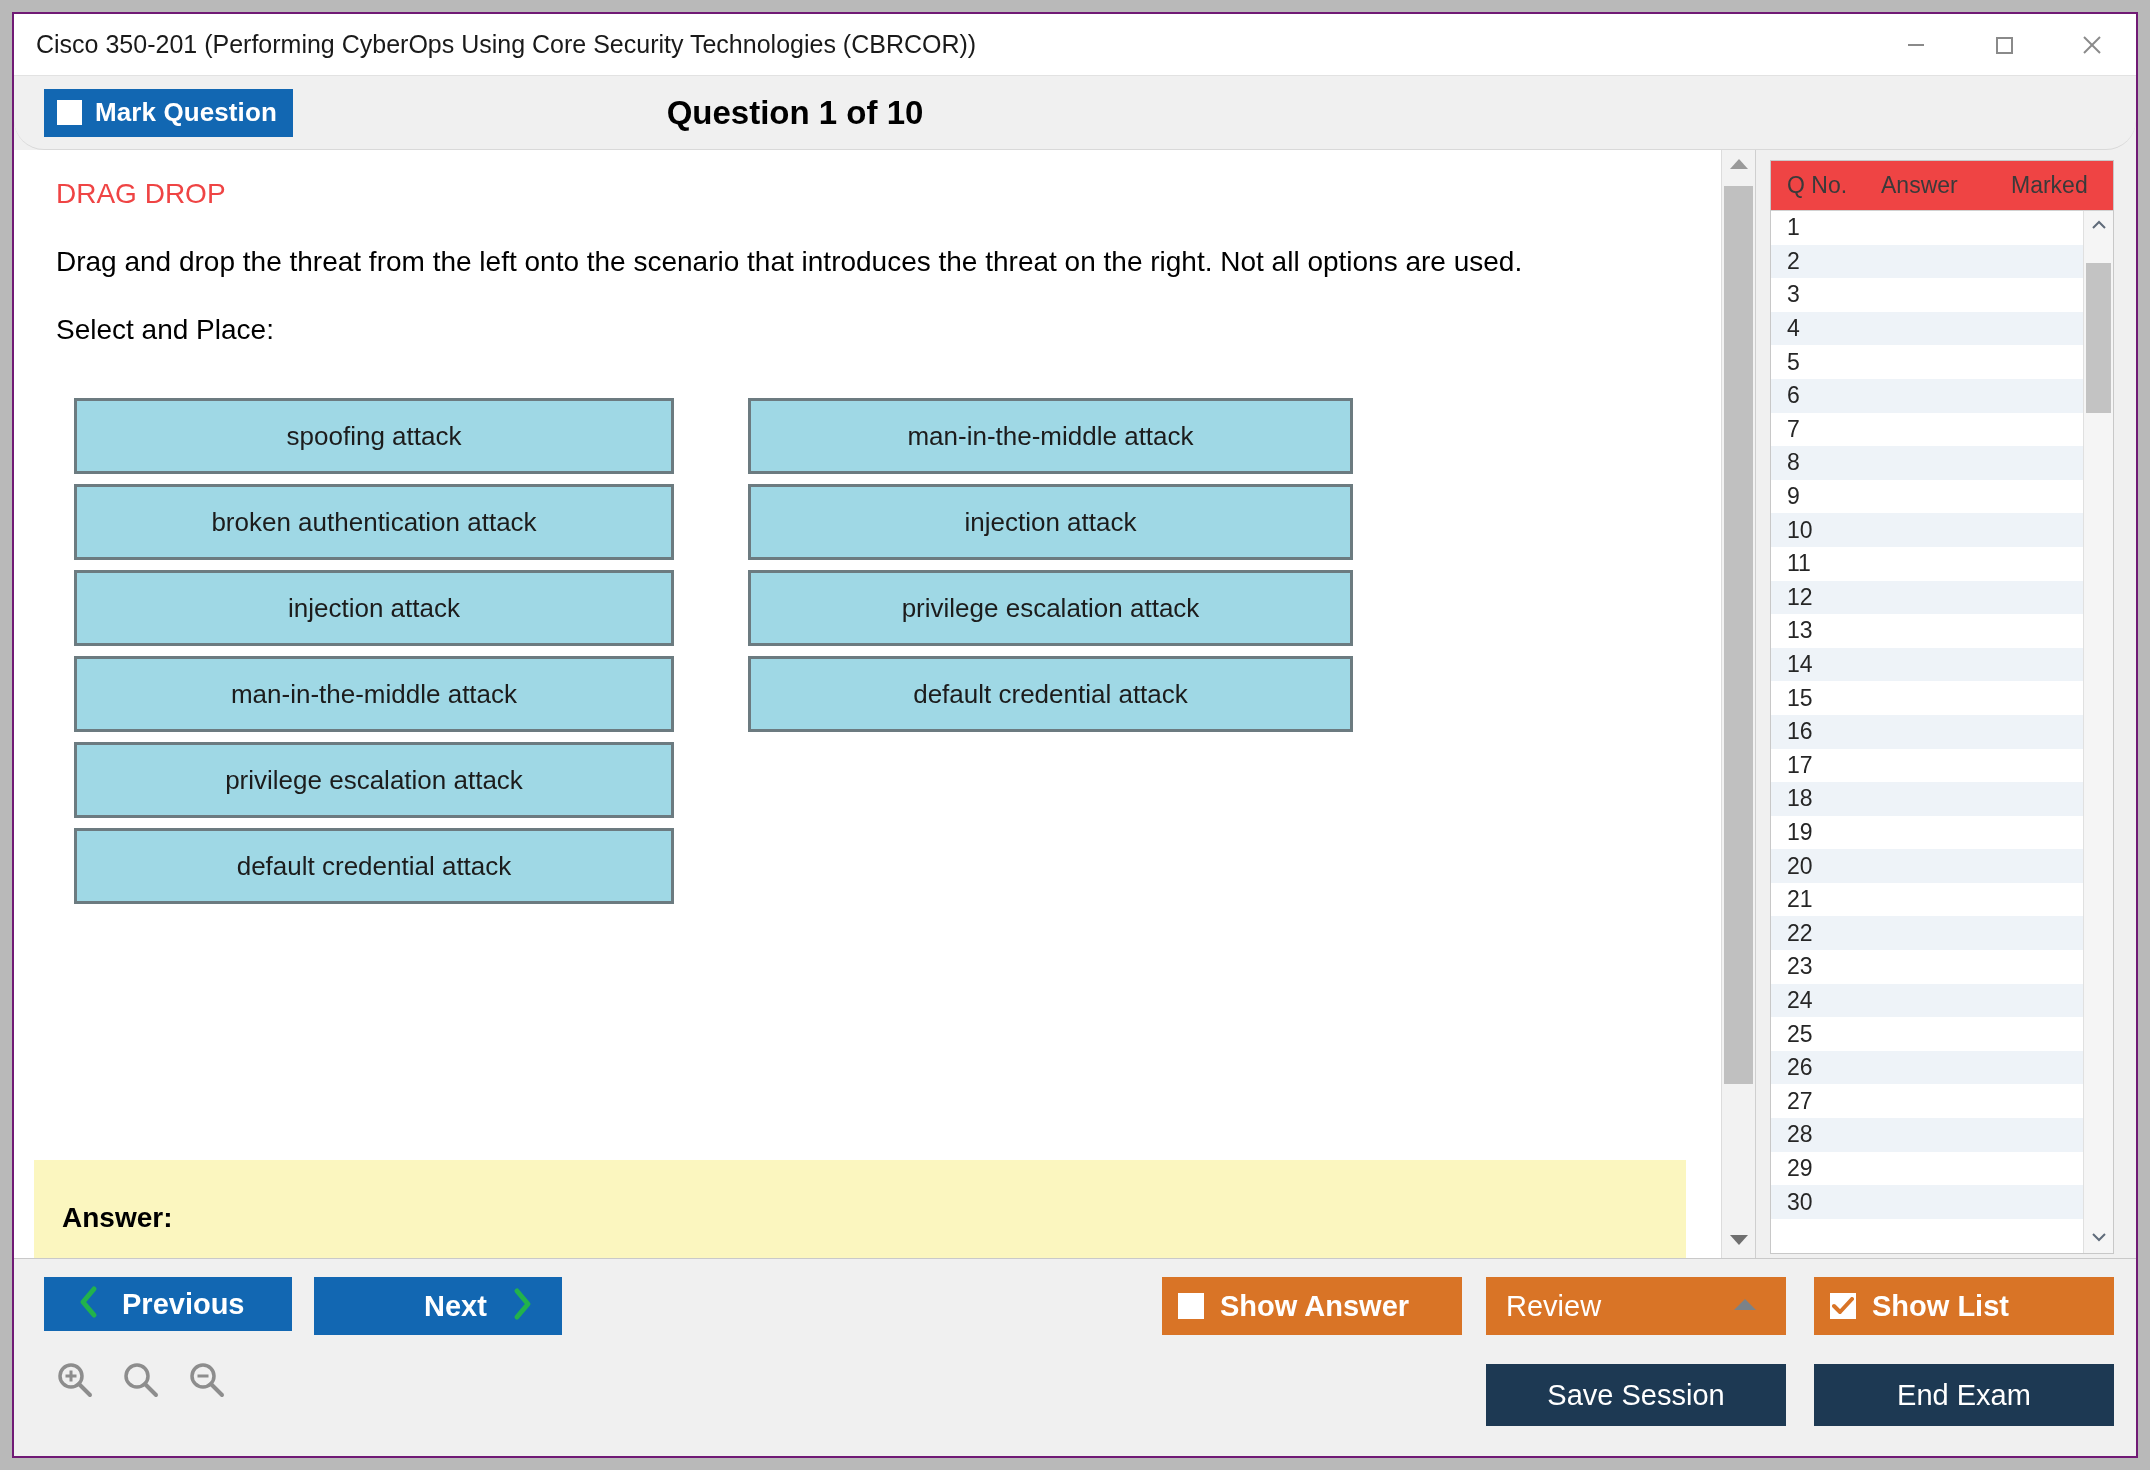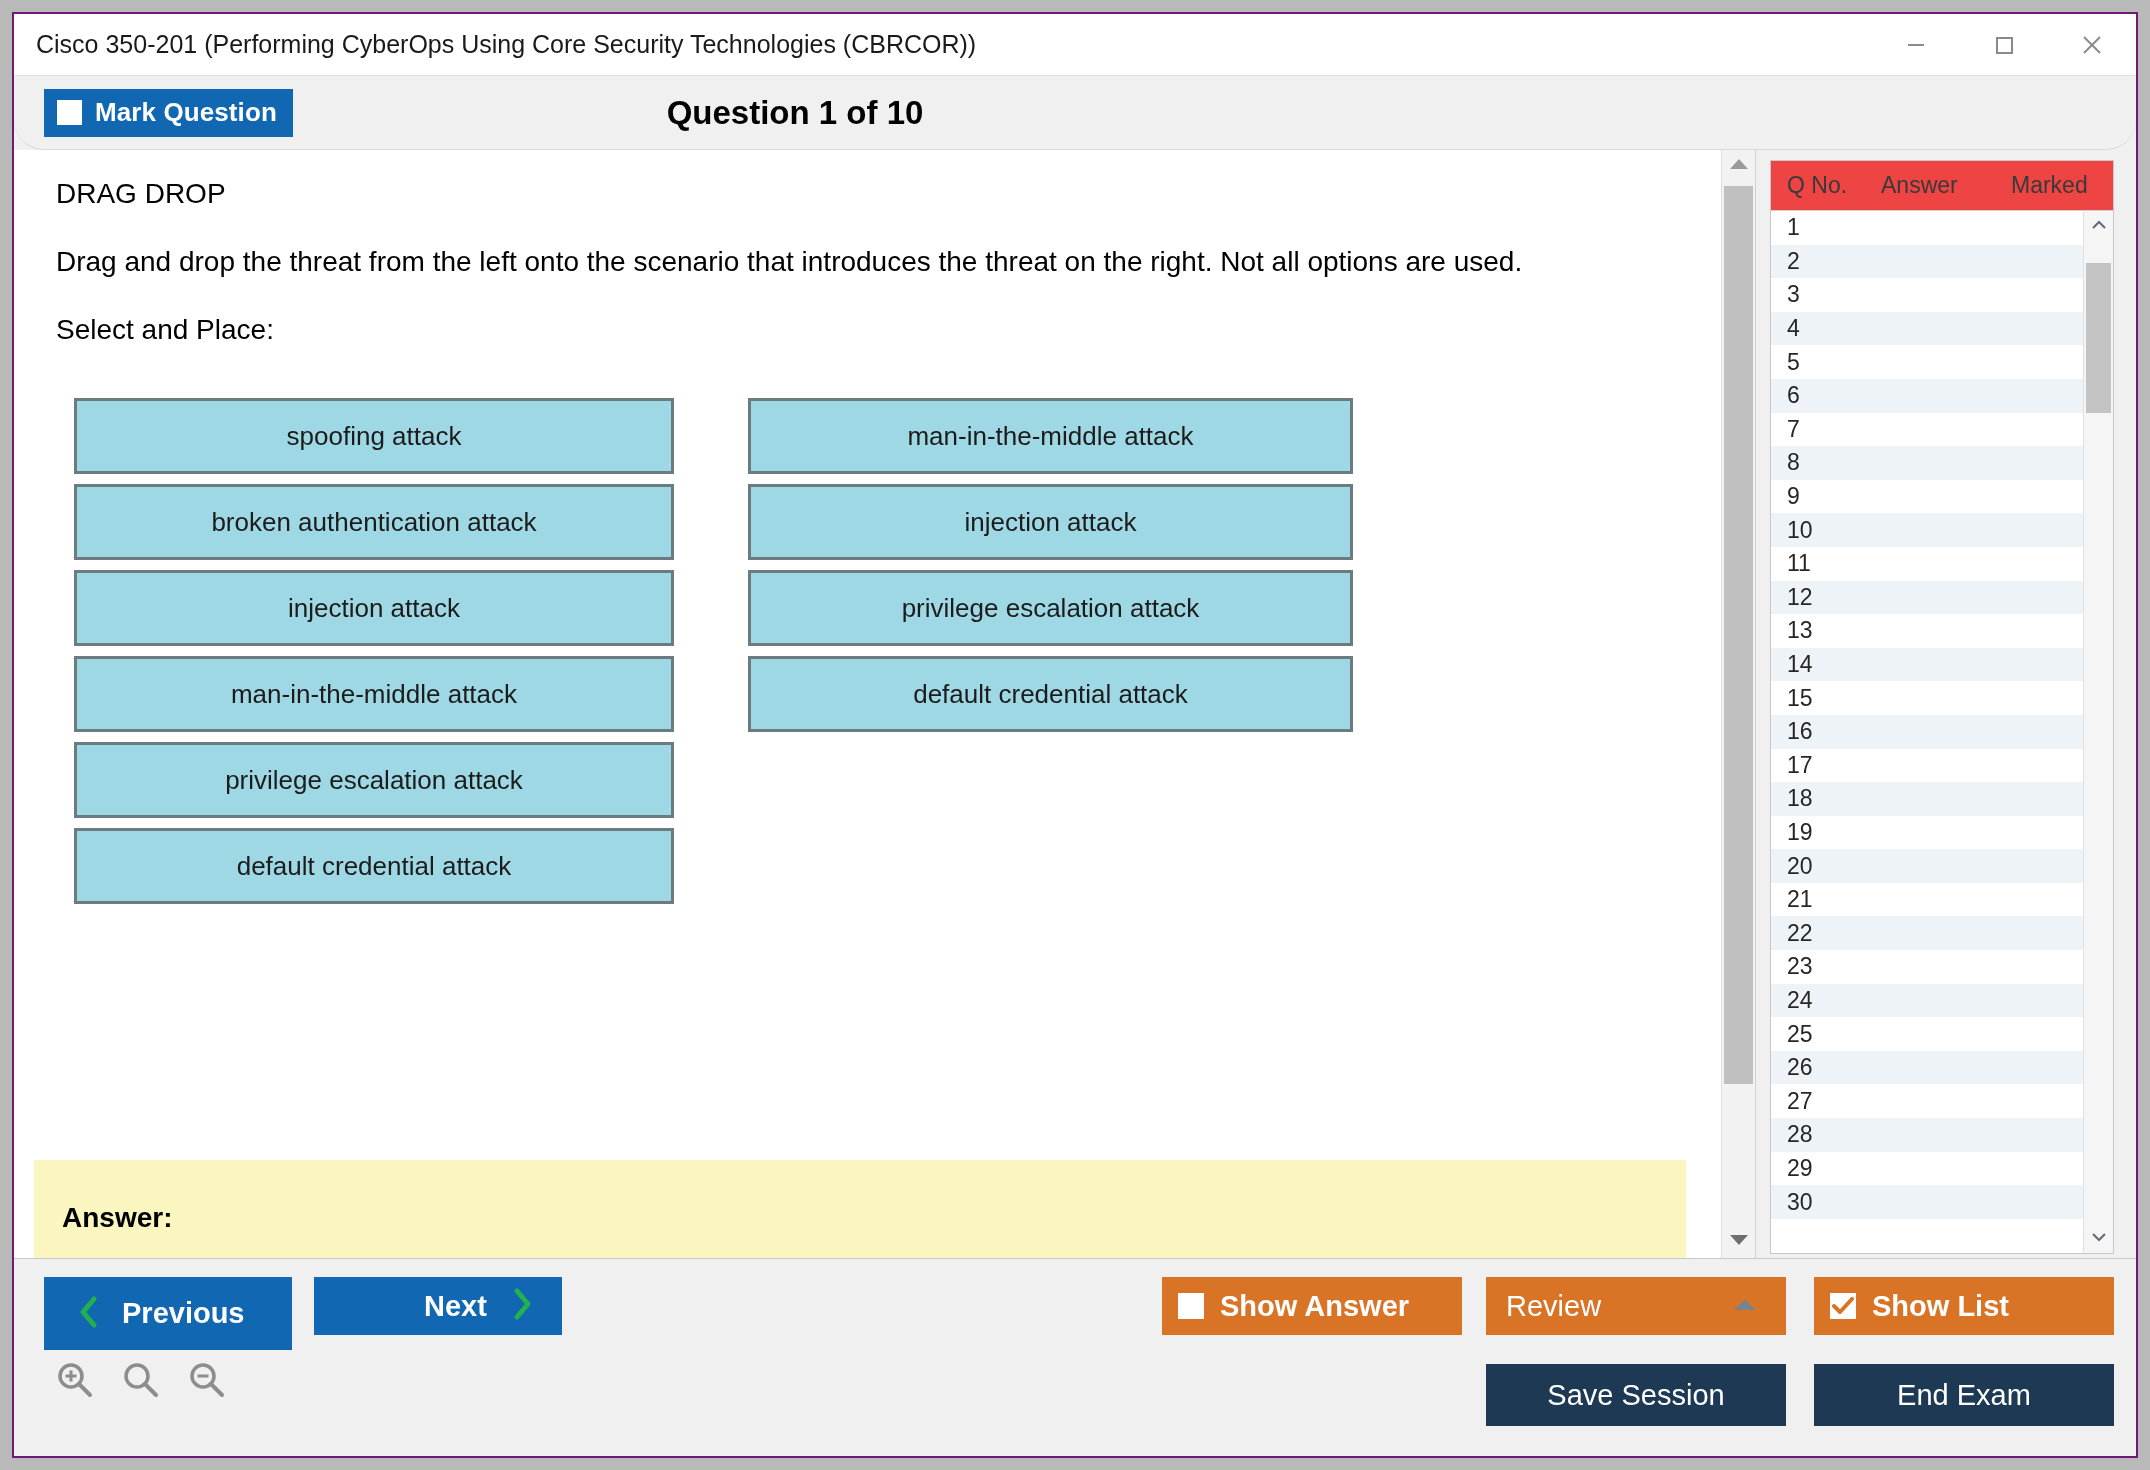--- a/index.html
+++ b/index.html
@@ -81,21 +81,21 @@
     background: #ffffff;
     margin: 0 0 0 0;
     border-right: 1px solid #cfcfcf;
     position: relative;
   }
   .content {
     flex: 1; min-width: 0;
     padding: 28px 0 0 42px;
     overflow: hidden; position: relative;
   }
-  .q-type { font-size: 28px; color: #000000; margin-bottom: 36px; }
+  .q-type { font-size: 28px; color: #ef4444; margin-bottom: 36px; }
   .q-prompt { font-size: 28px; color: #000; margin-bottom: 36px; }
   .q-select { font-size: 28px; color: #000; margin-bottom: 52px; }
   .answer-area-title {
     font-size: 30px; font-weight: bold; color: #1b1b1b;
     margin: 0 0 44px 18px; letter-spacing: .3px;
   }
   .dd-grid { display: flex; gap: 74px; padding-left: 18px; }
   .dd-col { display: flex; flex-direction: column; gap: 10px; }
   .dd-col.left  { width: 600px; }
   .dd-col.right { width: 605px; }
@@ -195,21 +195,21 @@
     position: absolute;
     display: flex; align-items: center;
     cursor: pointer; white-space: nowrap;
   }
   .btn-blue { background: #1267b2; color: #fff; }
   .btn-orange { background: #d97426; color: #fff; }
   .btn-navy { background: #1d3953; color: #fff; }
   .btn-label { font-size: 29px; font-weight: bold; color: #fff; }
   .btn-label.reg { font-weight: normal; font-size: 29px; }
 
-  #btn-prev { left: 30px; top: 18px; width: 248px; height: 73px; padding-left: 34px; }
+  #btn-prev { left: 30px; top: 18px; width: 248px; height: 54px; padding-left: 34px; }
   #btn-next { left: 300px; top: 18px; width: 248px; height: 58px; padding-left: 110px; }
   #btn-show-answer { left: 1148px; top: 18px; width: 300px; height: 58px; padding-left: 16px; }
   #btn-review { left: 1472px; top: 18px; width: 300px; height: 58px; padding-left: 20px; }
   #btn-show-list { left: 1800px; top: 18px; width: 300px; height: 58px; padding-left: 16px; }
   #btn-save { left: 1472px; top: 105px; width: 300px; height: 62px; justify-content: center; }
   #btn-end { left: 1800px; top: 105px; width: 300px; height: 62px; justify-content: center; }
 
   .chev { flex: 0 0 auto; }
   #btn-prev .chev { margin-right: 22px; }
   #btn-next .chev { margin-left: 24px; }

